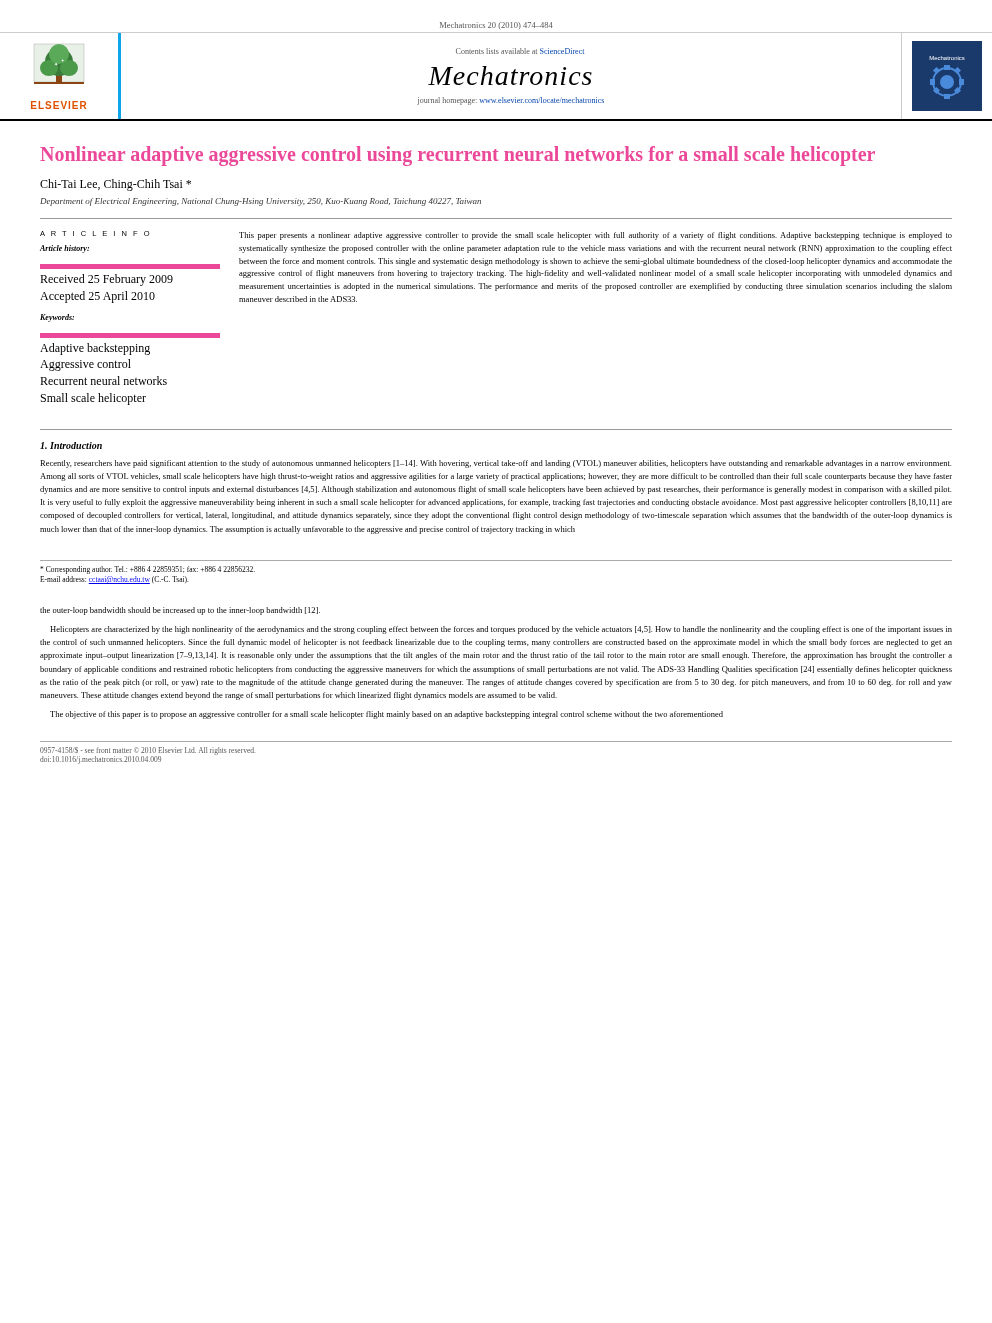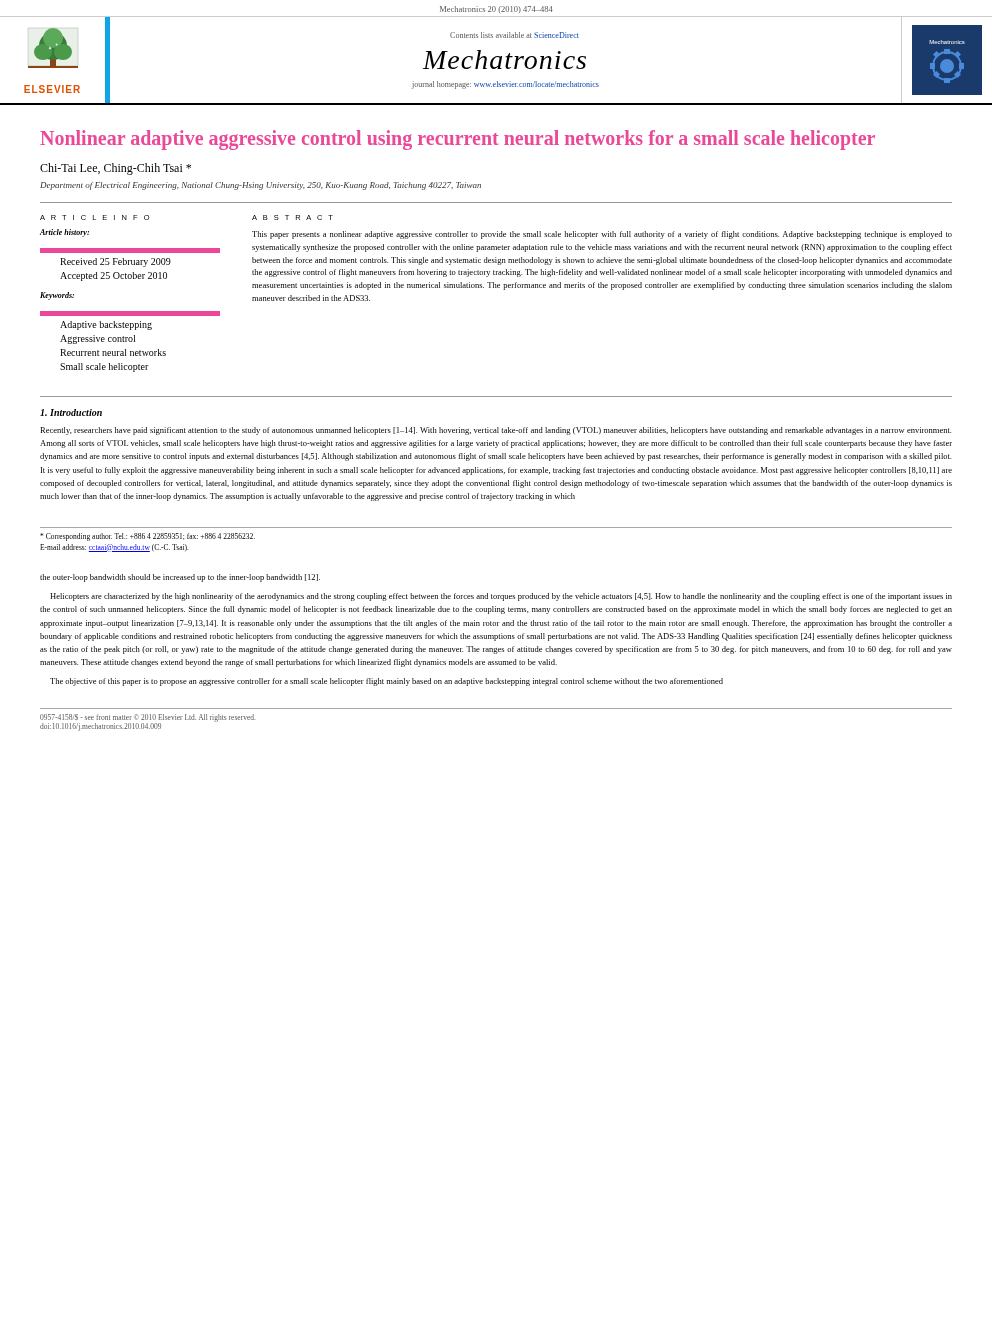--- a/index.html
+++ b/index.html
@@ -9,41 +9,41 @@
       font-size: 9.5px;
       color: #000;
       width: 992px;
       min-height: 1323px;
     }
 
     
     .top-bar {
       background: #fff;
       text-align: center;
-      padding: 4px 0 2px 0;
+      padding: 20px 0 2px 0;
       font-size: 8.5px;
       color: #555;
       border-bottom: 1px solid #ccc;
     }
 
     
     .journal-header {
       display: flex;
       align-items: stretch;
       border-bottom: 2px solid #000;
       padding: 0;
     }
 
     .journal-header-left {
-      width: 110px;
+      width: 121px;
       display: flex;
       align-items: center;
       justify-content: center;
       padding: 8px;
-      border-right: 5px solid #0ea5e9;
+      border-right: 3px solid #0ea5e9;
     }
 
     .journal-header-center {
       flex: 1;
       display: flex;
       flex-direction: column;
       align-items: center;
       justify-content: center;
       padding: 10px 20px;
       border-right: 1px solid #ccc;
@@ -131,21 +131,21 @@
 
     .divider-line {
       border: none;
       border-top: 1px solid #999;
       margin: 10px 0;
     }
 
     
     .two-col {
       display: flex;
-      gap: 32px;
+      gap: 19px;
       margin-bottom: 14px;
     }
 
     .article-info-col {
       width: 180px;
       flex-shrink: 0;
     }
 
     .abstract-col {
       flex: 1;
@@ -167,24 +167,23 @@
     .info-group-title {
       font-size: 8px;
       font-style: italic;
       font-weight: bold;
       margin-bottom: 2px;
       border-bottom: 5px solid #ec4899;
       padding-bottom: 11px;
     }
 
     .info-text {
-      font-size: 10px;
+      font-size: 12px;
       line-height: 1.4;
       color: #000;
-      margin-left: 20px;
     }
 
     .abstract-text {
       font-size: 8.5px;
       line-height: 1.5;
       text-align: justify;
       color: #000;
     }
 
     .copyright-line {
@@ -345,34 +344,33 @@
   <hr class="divider-line">
 
   <div class="two-col">
 
     <div class="article-info-col">
       <div class="section-label">A R T I C L E   I N F O</div>
 
       <div class="info-group">
         <div class="info-group-title">Article history:</div>
         <div class="info-text">Received 25 February 2009</div>
-        <div class="info-text">Accepted 25 October 2010</div>
+        <div class="info-text">Accepted 25 April 2010</div>
       </div>
 
       <div class="info-group">
         <div class="info-group-title">Keywords:</div>
         <div class="info-text">Adaptive backstepping</div>
         <div class="info-text">Aggressive control</div>
         <div class="info-text">Recurrent neural networks</div>
         <div class="info-text">Small scale helicopter</div>
       </div>
     </div>
 
     <div class="abstract-col">
-      <div class="section-label">A B S T R A C T</div>
       <div class="abstract-text">This paper presents a nonlinear adaptive aggressive controller to provide the small scale helicopter with full authority of a variety of flight conditions. Adaptive backstepping technique is employed to systematically synthesize the proposed controller with the online parameter adaptation rule to the vehicle mass variations and with the recurrent neural network (RNN) approximation to the coupling effect between the force and moment controls. This single and systematic design methodology is shown to achieve the semi-global ultimate boundedness of the closed-loop helicopter dynamics and accommodate the aggressive control of flight maneuvers from hovering to trajectory tracking. The high-fidelity and well-validated nonlinear model of a small scale helicopter incorporating with unmodeled dynamics and measurement uncertainties is adopted in the numerical simulations. The performance and merits of the proposed controller are exemplified by conducting three simulation scenarios including the slalom maneuver described in the ADS33.</div>
     </div>
   </div>
 
   <hr class="divider-line">
 
   <div class="body-two-col">
 
     <div class="body-col">
       <div class="section-heading">1. Introduction</div>

